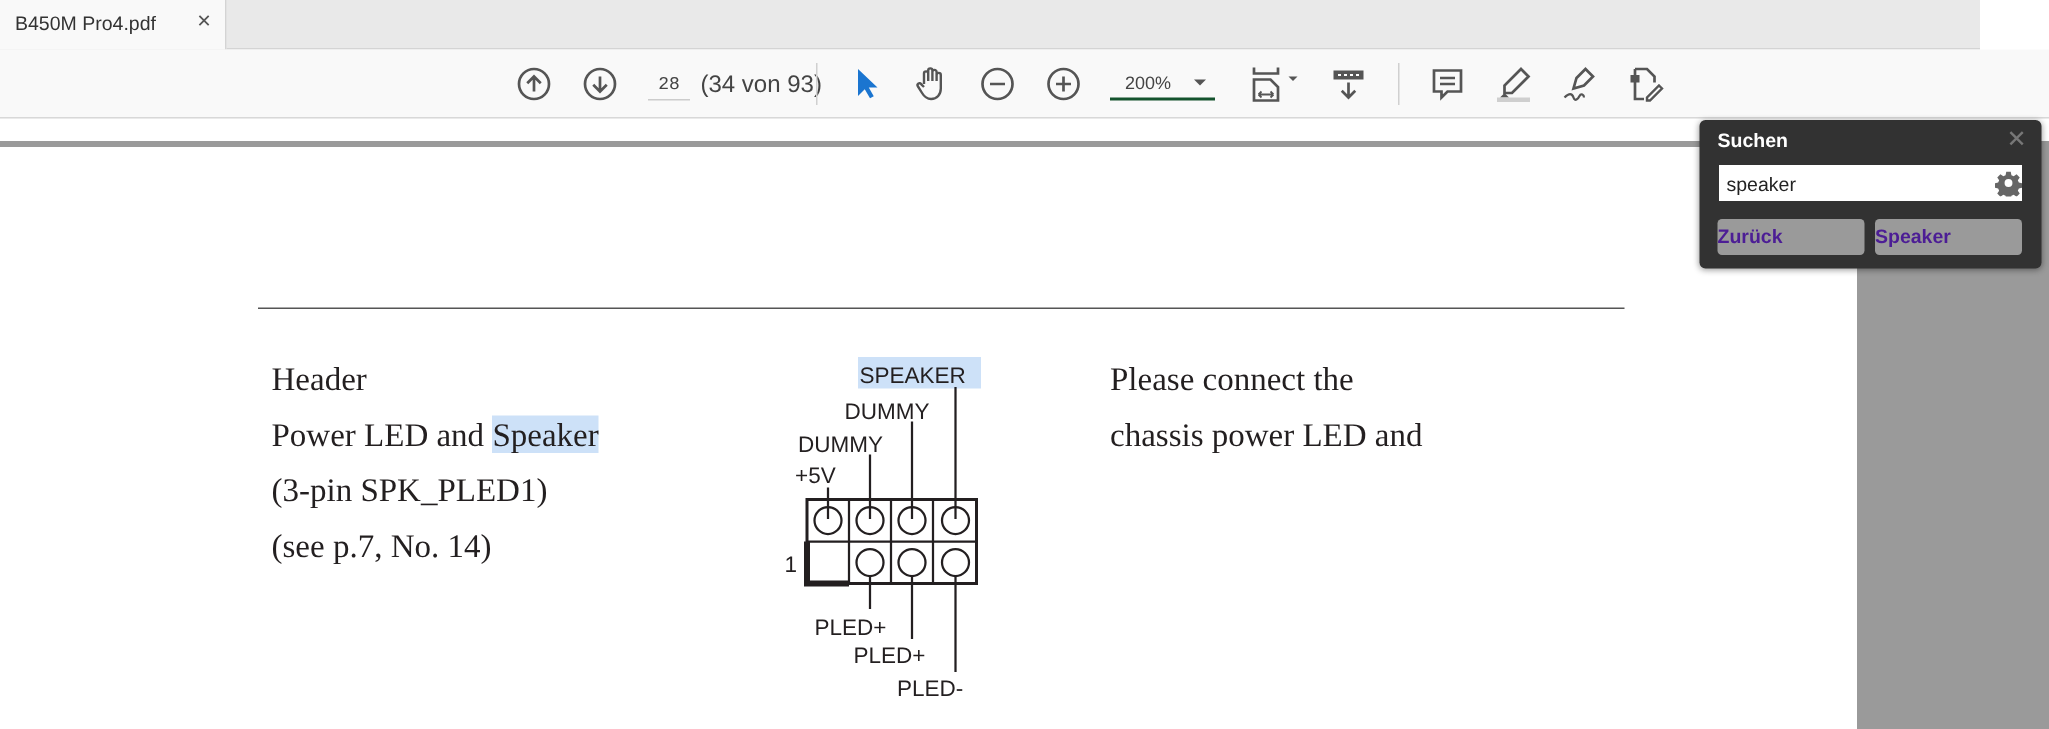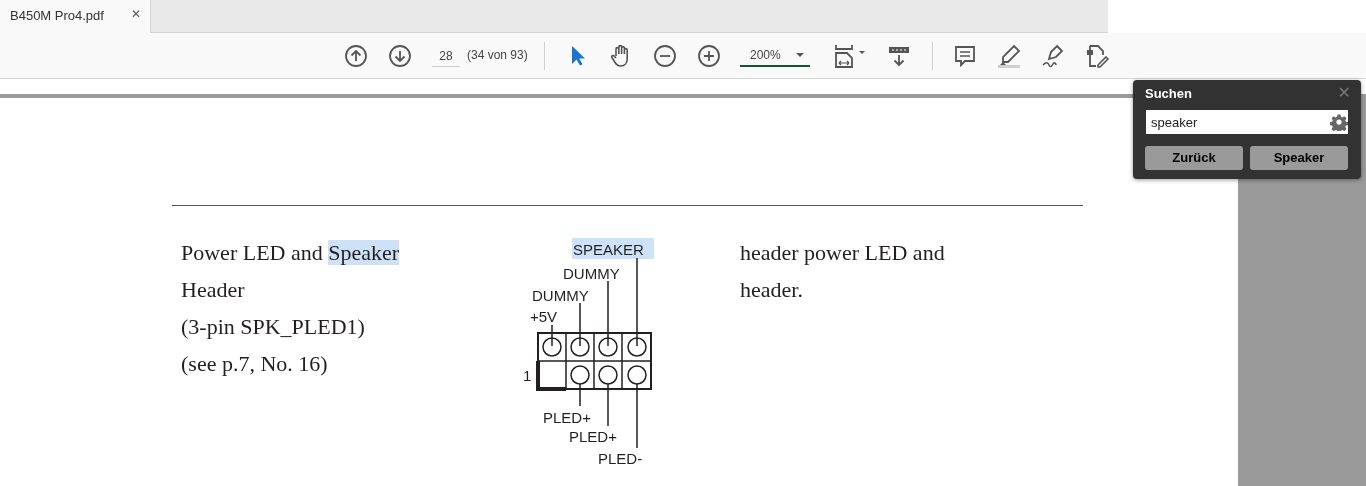--- a/index.html
+++ b/index.html
@@ -1,45 +1,45 @@
 <!DOCTYPE html>
 <html><head>
 <meta charset="utf-8">
 <style>
   * { box-sizing: border-box; margin: 0; padding: 0; }
   html, body { width: 1366px; height: 486px; overflow: hidden; background: #fff; font-family: "DejaVu Sans", sans-serif; }
-  .tabbar { position: absolute; left: 0; top: 0; width: 1108px; height: 33px; background: #e9e9e9; border-bottom: 1px solid #d4d4d4; }
+  .tabbar { position: absolute; left: 0; top: 0; width: 1320px; height: 33px; background: #e9e9e9; border-bottom: 1px solid #d4d4d4; }
   .tab { position: absolute; left: 0; top: 0; width: 151px; height: 33px; background: #f9f9f9; border-right: 1px solid #d4d4d4; }
   .tab-title { position: absolute; left: 10px; top: 8px; font-size: 13px; color: #333; font-family: "Liberation Sans", sans-serif; }
   .tab-close { position: absolute; left: 131px; top: 7px; font-size: 12px; color: #555; cursor: pointer; }
   .toolbar { position: absolute; left: 0; top: 33px; width: 1366px; height: 46px; background: #f9f9f9; border-bottom: 1px solid #d8d8d8; }
   .tb-btn { position: absolute; top: 10px; width: 26px; height: 26px; display: flex; align-items: center; justify-content: center; cursor: pointer; }
   .tb-btn svg { display: block; }
-  .page-input { position: absolute; left: 432px; top: 12px; width: 28px; height: 22px; border: none; border-bottom: 1px solid #ccc; background: transparent; text-align: center; font-size: 12px; color: #444; font-family: Liberation Sans, sans-serif; }
-  .page-count { position: absolute; left: 467px; top: 15px; font-size: 12px; color: #444; font-family: "Liberation Sans", sans-serif; }
+  .page-input { position: absolute; left: 432px; top: 12px; width: 28px; height: 22px; border: none; border-bottom: 1px solid #ccc; background: transparent; text-align: center; font-size: 12px; color: #444; font-family: Liberation Mono, monospace; }
+  .page-count { position: absolute; left: 467px; top: 15px; font-size: 16px; color: #444; font-family: "Liberation Sans", sans-serif; }
   .sep { position: absolute; top: 9px; width: 1px; height: 28px; background: #d0d0d0; }
   .zoom-select { position: absolute; left: 740px; top: 12px; width: 70px; height: 22px; border-bottom: 2px solid #14532d; cursor: pointer; }
   .zoom-value { position: absolute; left: 10px; top: 3px; font-size: 12px; color: #444; font-family: "Liberation Sans", sans-serif; }
   .zoom-caret { position: absolute; left: 56px; top: 8px; width: 0; height: 0; border-left: 4px solid transparent; border-right: 4px solid transparent; border-top: 4px solid #555; }
   .viewer { position: absolute; left: 0; top: 80px; width: 1366px; height: 406px; background: #fff; }
   .page-top-border { position: absolute; left: 0; top: 14px; width: 1238px; height: 4px; background: #9a9a9a; }
   .right-gutter { position: absolute; left: 1238px; top: 14px; width: 128px; height: 392px; background: #9a9a9a; }
   .page { position: absolute; left: 0; top: 18px; width: 1238px; height: 388px; background: #fff; }
   .rule { position: absolute; left: 172px; top: 107px; width: 911px; height: 1px; background: #555; }
   .serif { font-family: "Liberation Serif", "DejaVu Serif", serif; color: #231f20; font-size: 22px; line-height: 37px; }
   .left-text { position: absolute; left: 181px; top: 136px; }
   .right-text { position: absolute; left: 740px; top: 136px; }
   .hl { background: #cde1f8; }
   .diagram { position: absolute; left: 510px; top: 138px; width: 180px; height: 240px; }
   .find-panel { position: absolute; left: 1133px; top: 80px; width: 228px; height: 99px; background: #323232; border-radius: 4px; box-shadow: 0 1px 4px rgba(0,0,0,0.4); }
   .find-title { position: absolute; left: 12px; top: 6px; font-size: 13px; font-weight: bold; color: #fff; font-family: "Liberation Sans", sans-serif; }
   .find-close { position: absolute; right: 10px; top: 3px; font-size: 16px; color: #777; cursor: pointer; }
   .find-input { position: absolute; left: 13px; top: 30px; width: 202px; height: 24px; background: #fff; border: none; padding-left: 5px; font-size: 13px; color: #222; font-family: "Liberation Sans", sans-serif; }
   .find-gear { position: absolute; left: 197px; top: 33px; cursor: pointer; }
-  .find-btn { position: absolute; top: 66px; width: 98px; height: 24px; background: #9a9a9a; border-radius: 3px; color: #000000; font-size: 13px; font-weight: bold; text-align: center; line-height: 24px; cursor: pointer; font-family: "Liberation Sans", sans-serif; }
+  .find-btn { position: absolute; top: 66px; width: 98px; height: 24px; background: #9a9a9a; border-radius: 3px; color: #4c1d95; font-size: 13px; font-weight: bold; line-height: 24px; cursor: pointer; font-family: "Liberation Sans", sans-serif; }
 </style>
 </head>
 <body>
 
 <div class="tabbar">
   <div class="tab">
     <span class="tab-title">B450M Pro4.pdf</span>
     <span class="tab-close">✕</span>
   </div>
 </div>
@@ -129,24 +129,24 @@
   </div>
 </div>
 
 <div class="viewer">
   <div class="page-top-border"></div>
   <div class="right-gutter"></div>
   <div class="page">
     <div class="rule"></div>
 
     <div class="left-text serif">
+      <div>Header</div>
       <div><span>Power LED and </span><span class="hl">Speaker</span></div>
-      <div>Header</div>
       <div>(3-pin SPK_PLED1)</div>
-      <div>(see p.7, No. 16)</div>
+      <div>(see p.7, No. 14)</div>
     </div>
 
     <svg class="diagram" viewBox="0 0 180 240" width="180" height="240" font-family="Liberation Sans, sans-serif" font-size="15">
       <rect x="62" y="2" width="82" height="21" fill="#cde1f8"></rect>
       <text x="63" y="19" fill="#231f20">SPEAKER</text>
       <text x="53" y="43" fill="#231f20">DUMMY</text>
       <text x="22" y="65" fill="#231f20">DUMMY</text>
       <text x="20" y="86" fill="#231f20">+5V</text>
       <g stroke="#231f20" stroke-width="1.5" fill="none">
         <line x1="127" y1="22" x2="127" y2="110"></line>
@@ -170,22 +170,22 @@
         <line x1="127" y1="148" x2="127" y2="212"></line>
       </g>
       <path d="M28 125v28h28" stroke="#231f20" stroke-width="4" fill="none"></path>
       <text x="13" y="145" fill="#231f20">1</text>
       <text x="33" y="187" fill="#231f20">PLED+</text>
       <text x="59" y="206" fill="#231f20">PLED+</text>
       <text x="88" y="228" fill="#231f20">PLED-</text>
     </svg>
 
     <div class="right-text serif">
-      <div>header power LED and</div>
-      <div>header.</div>
+      <div>Please connect the</div>
+      <div>chassis power LED and</div>
     </div>
   </div>
 </div>
 
 <div class="find-panel">
   <span class="find-title">Suchen</span>
   <span class="find-close">✕</span>
   <input class="find-input" value="speaker" style="">
   <svg class="find-gear" width="18" height="18" viewBox="0 0 24 24">
       <path d="M10 2h4l.6 3 2 .9 2.6-1.7 2.8 2.8-1.7 2.6.9 2 3 .6v4l-3 .6-.9 2 1.7 2.6-2.8 2.8-2.6-1.7-2 .9-.6 3h-4l-.6-3-2-.9-2.6 1.7-2.8-2.8 1.7-2.6-.9-2-3-.6v-4l3-.6.9-2-1.7-2.6 2.8-2.8 2.6 1.7 2-.9z" fill="#666"></path>

